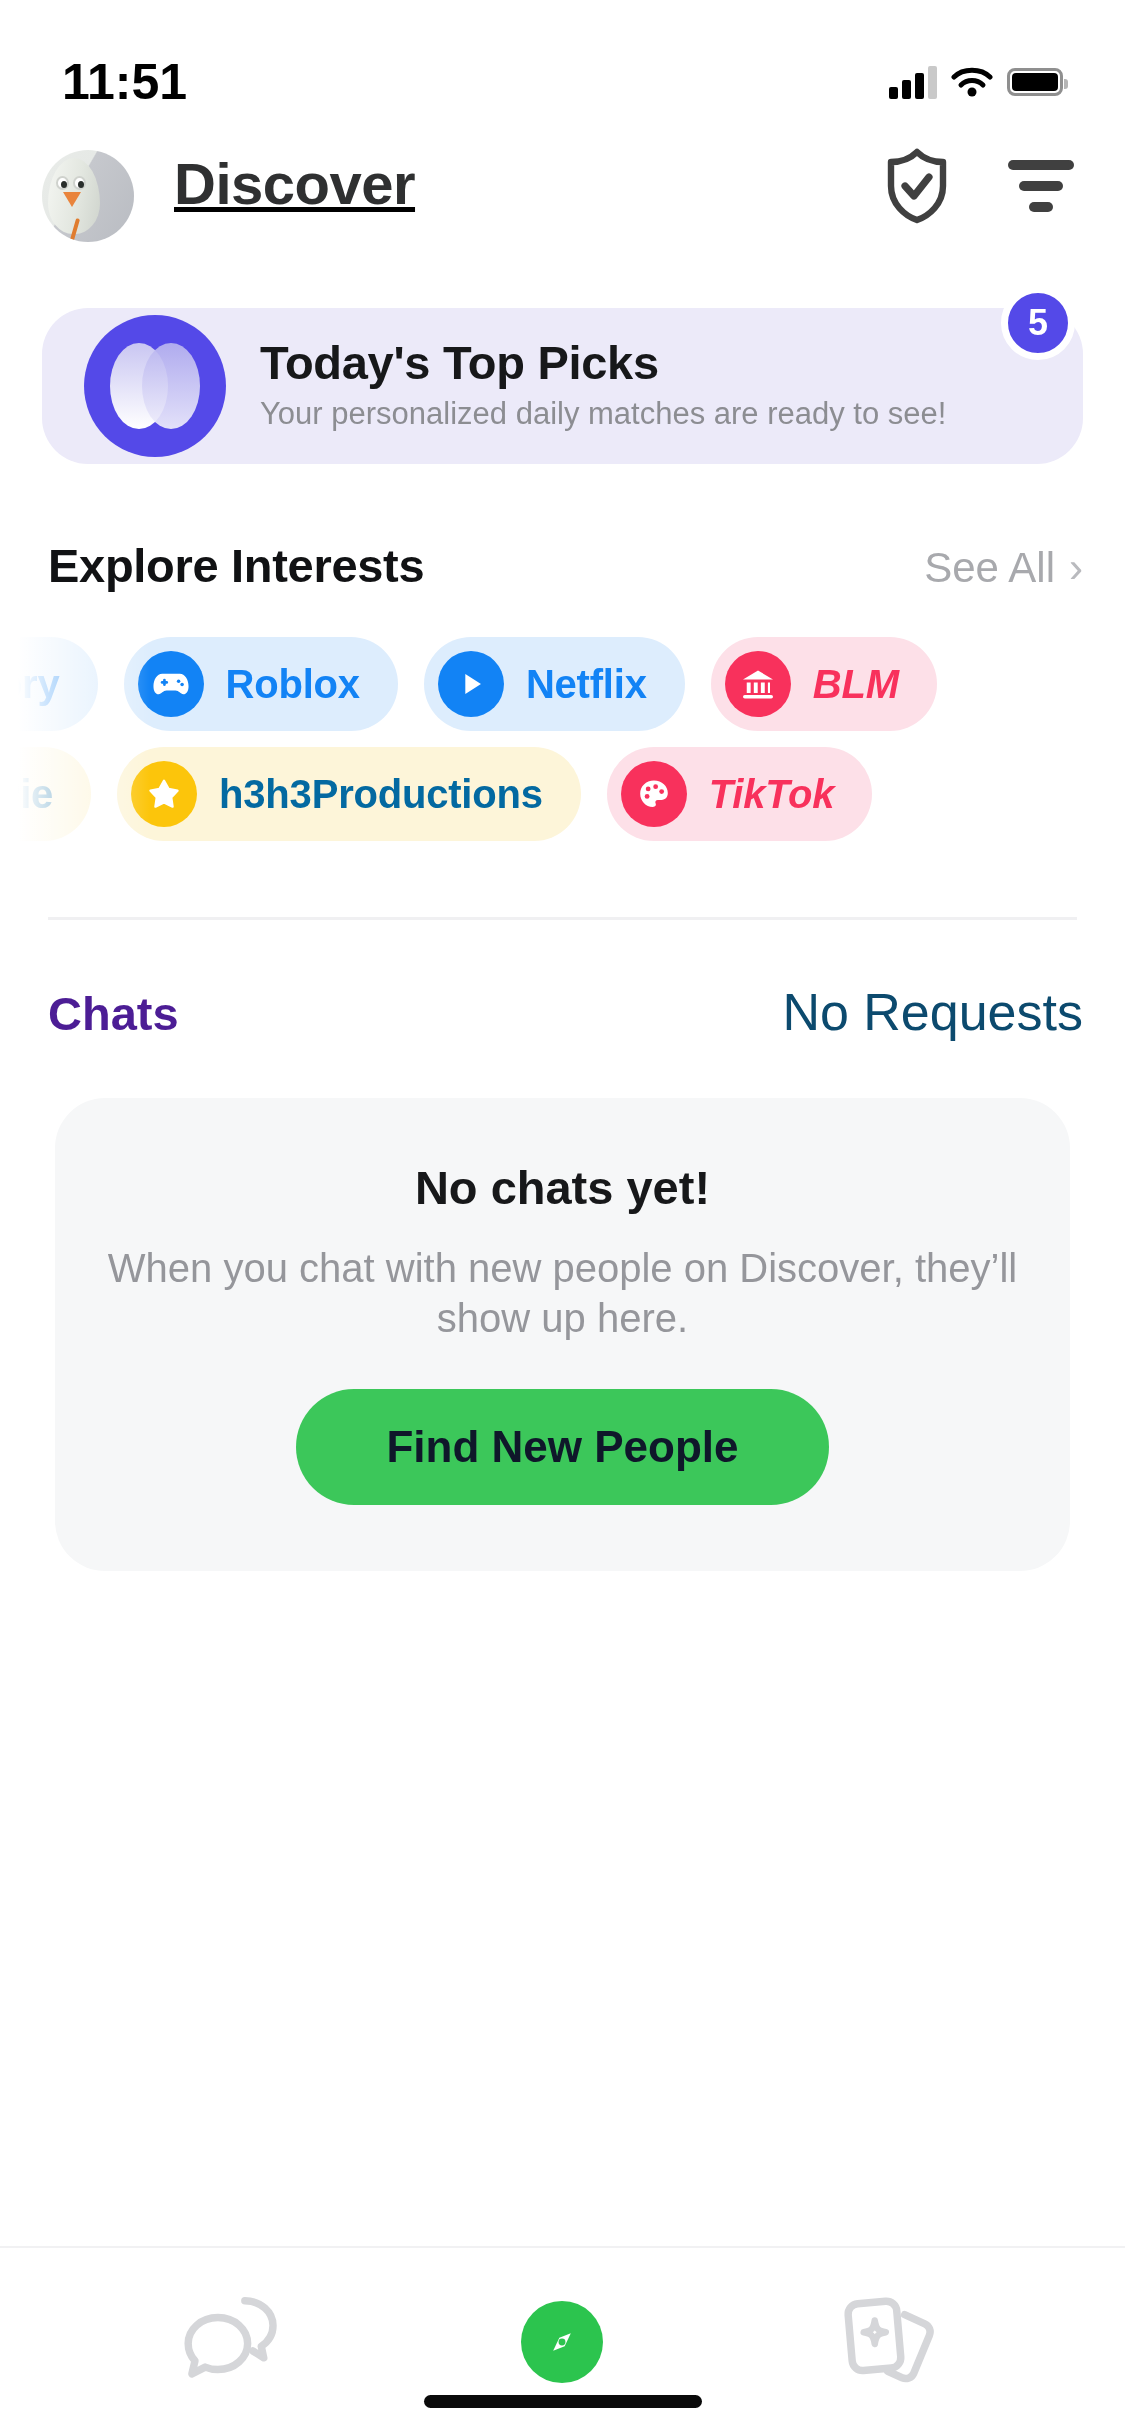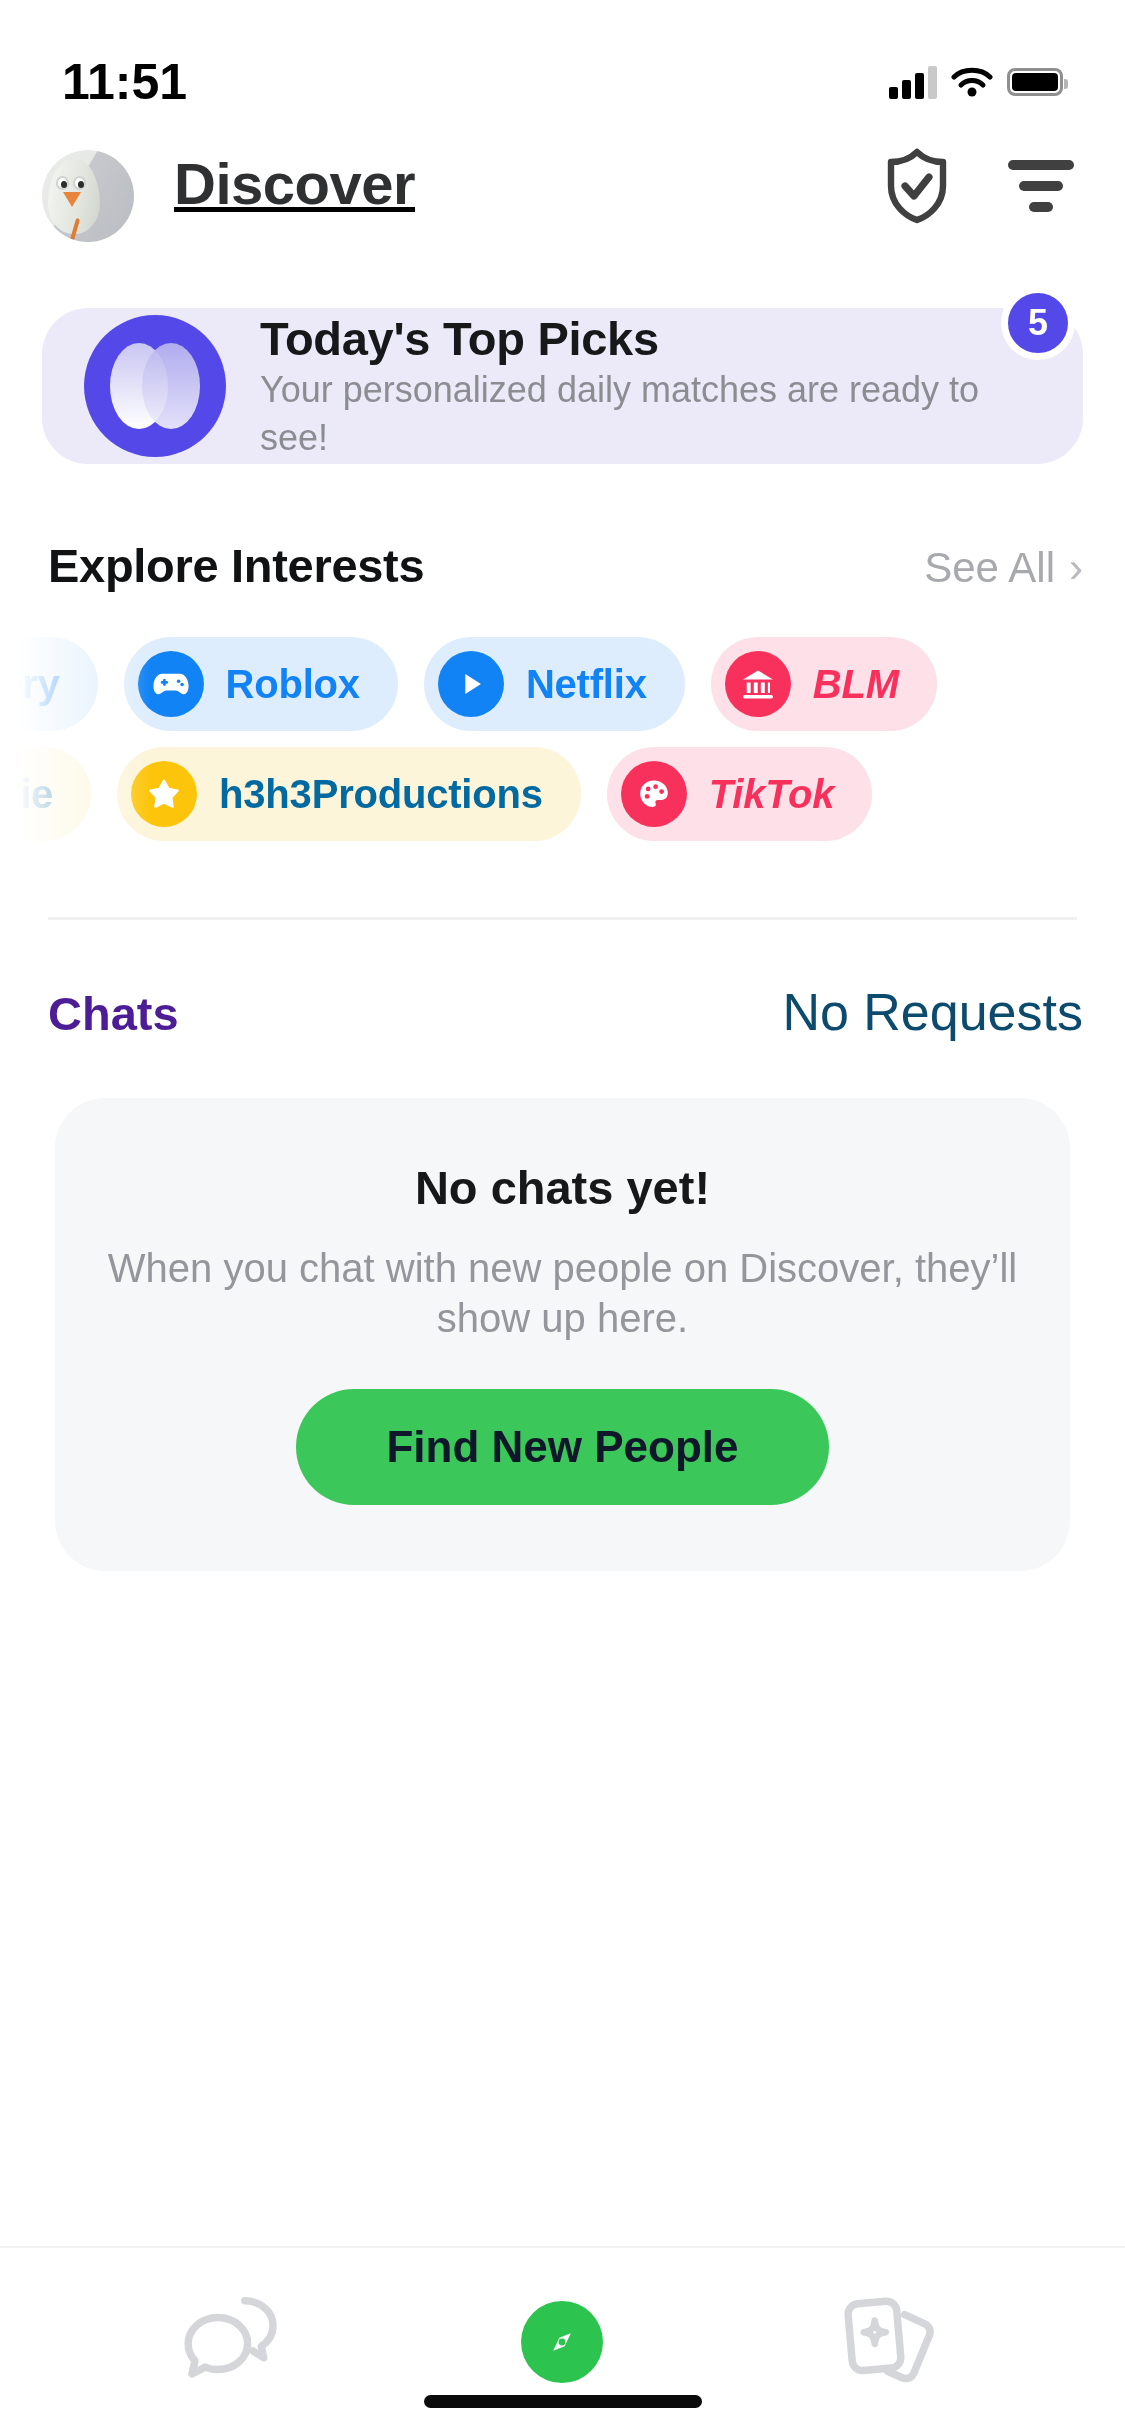--- a/index.html
+++ b/index.html
@@ -198,21 +198,21 @@
     opacity: .92;
   }
   .banner-text { margin-left: 34px; }
   .banner-title {
     font-size: 47px;
     font-weight: 700;
     color: #17181a;
     letter-spacing: -0.3px;
   }
   .banner-sub {
-    font-size: 36px;
+    font-size: 31px;
     line-height: 48px;
     color: #8c8d92;
     font-weight: 400;
   }
   .banner-badge {
     position: absolute;
     top: -22px;
     right: 8px;
     width: 74px; height: 74px;
     border-radius: 50%;

